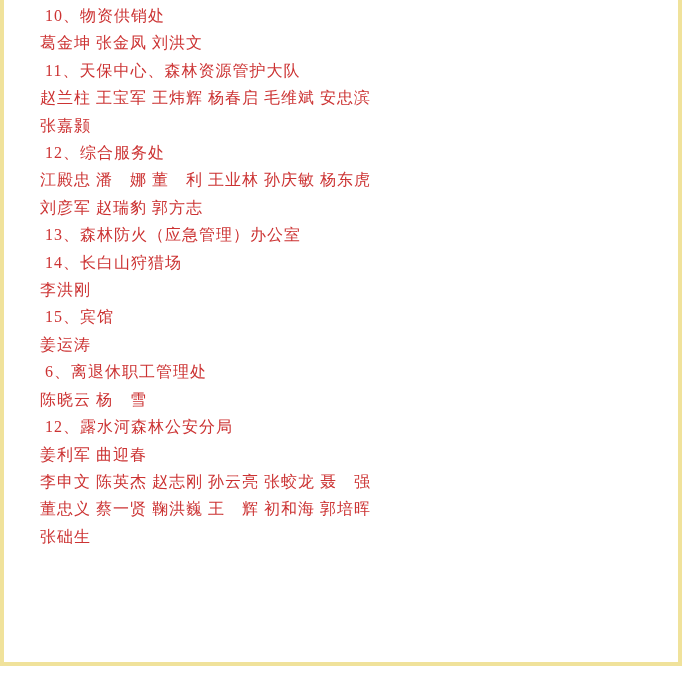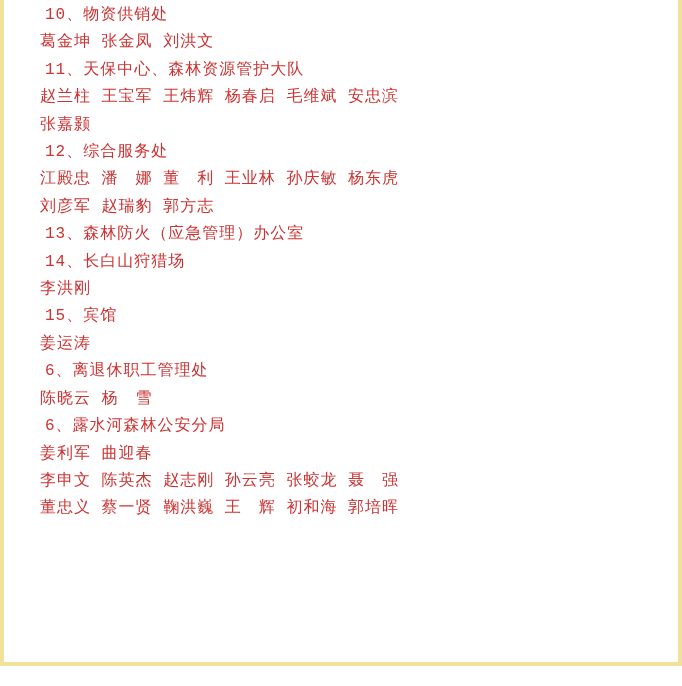--- a/index.html
+++ b/index.html
@@ -23,21 +23,21 @@
     background: #ffffff;
     padding: 2px 10px 0 36px;
   }
   .line {
     margin: 0;
     font-size: 16px;
     line-height: 27.4px;
     color: #CC3333;
     letter-spacing: 1px;
     white-space: pre-wrap;
-    font-family: Liberation Mono, monospace;
+    font-family: Liberation Serif, serif;
   }
   .heading {
     padding-left: 5px;
   }
 </style>
 </head>
 <body>
 
 <div class="frame">
   <p class="line heading">10、物资供销处</p>
@@ -55,18 +55,19 @@
 
   <p class="line heading">14、长白山狩猎场</p>
   <p class="line">李洪刚</p>
 
   <p class="line heading">15、宾馆</p>
   <p class="line">姜运涛</p>
 
   <p class="line heading">6、离退休职工管理处</p>
   <p class="line">陈晓云 杨　雪</p>
 
-  <p class="line heading">6、露水河森林公安分局</p>
+  <p class="line heading">12、露水河森林公安分局</p>
   <p class="line">姜利军 曲迎春</p>
 
   <p class="line">李申文 陈英杰 赵志刚 孙云亮 张蛟龙 聂　强</p>
   <p class="line">董忠义 蔡一贤 鞠洪巍 王　辉 初和海 郭培晖</p>
+  <p class="line">张础生</p>
 </div>
 
 </body></html>

